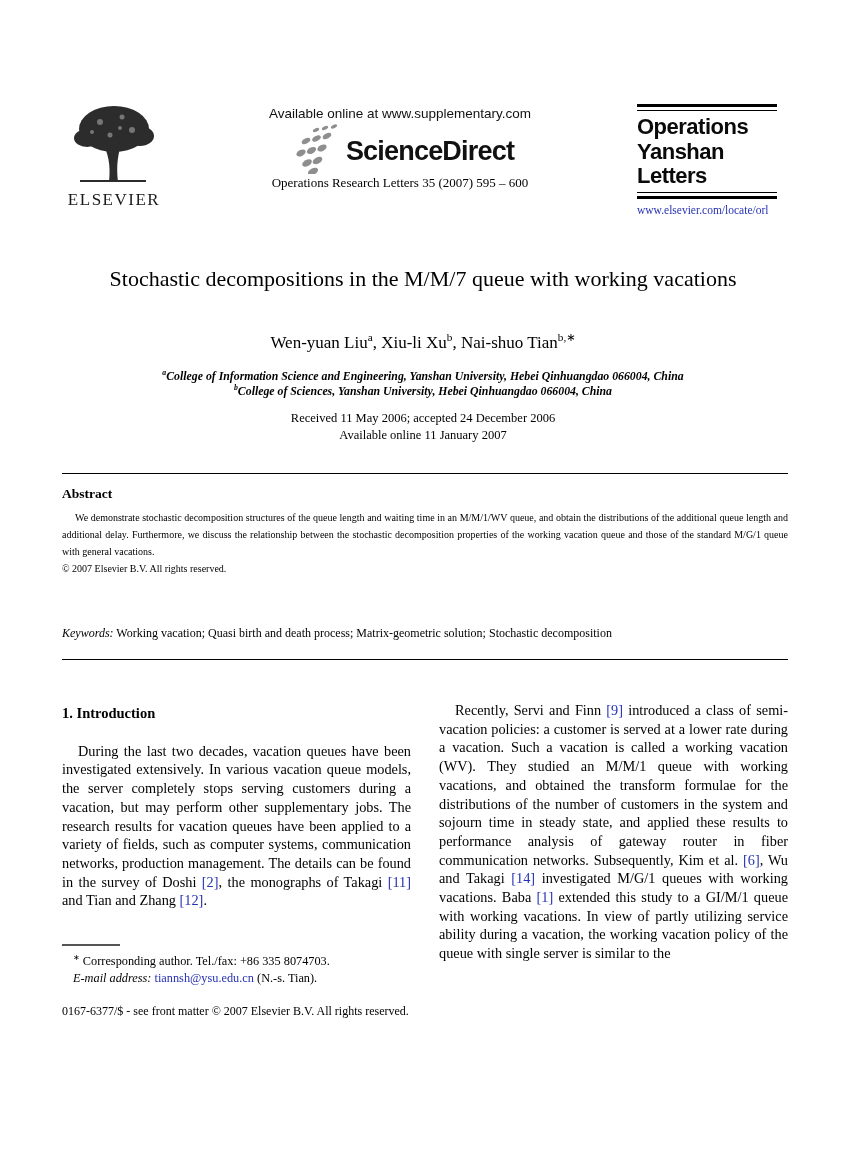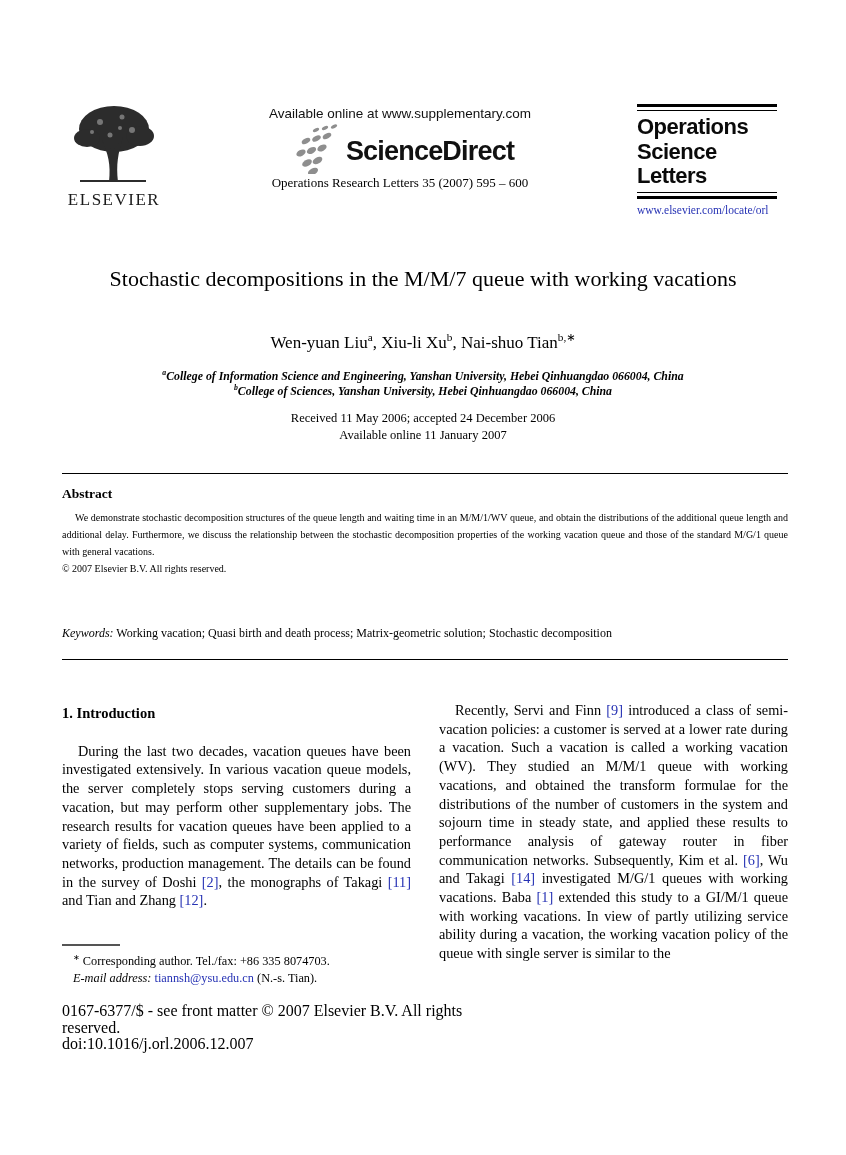--- a/index.html
+++ b/index.html
@@ -44,21 +44,21 @@
   
   .col{width:349px;font-size:14.3px;line-height:18.7px;text-align:justify;}
   .leftcol{left:62px;top:704px;}
   .rightcol{left:439px;top:701px;}
   .sechead{font-size:14.5px;font-weight:700;margin:0 0 19px 0;text-align:left;}
   .para{margin:0;text-indent:16px;}
   
   .fnrule{left:62px;top:944px;width:58px;height:2px;background:#555;}
   .fnblock{left:62px;top:953px;width:352px;font-size:12.3px;line-height:16.5px;}
   .fnblock div{padding-left:11px;}
-  .footer{left:62px;top:1003px;width:420px;font-size:16px;line-height:16.5px;}
+  .footer{left:62px;top:1003px;width:420px;font-size:12px;line-height:16.5px;}
 </style>
 </head>
 <body>
 
 <div class="page">
 
   <div class="abs elsevier-block">
     <span>
       <svg width="88" height="82" viewBox="0 0 88 82">
         <g fill="#2c2c2c">
@@ -105,21 +105,21 @@
       <span class="sdword sans">ScienceDirect</span>
     </div>
     <div class="jcite">Operations Research Letters 35 (2007) 595 – 600</div>
   </div>
 
   <div class="abs jbox">
     <div class="jb-thick"></div>
     <div class="jb-thin"></div>
     <div class="jname">
       <div>Operations</div>
-      <div>Science</div>
+      <div>Yanshan</div>
       <div>Letters</div>
     </div>
     <div class="jb-thin2"></div>
     <div class="jb-thick2"></div>
     <div class="jurl link">www.elsevier.com/locate/orl</div>
   </div>
 
   <div class="abs title">Stochastic decompositions in the M/M/7 queue with working vacations</div>
   <div class="abs authors"><span>Wen-yuan Liu</span><sup>a</sup><span>, </span><span>Xiu-li Xu</span><sup>b</sup><span>, </span><span>Nai-shuo Tian</span><sup>b,∗</sup></div>
   <div class="abs affils">
@@ -149,16 +149,15 @@
   </div>
 
   <div class="abs fnrule"></div>
   <div class="abs fnblock">
     <div><sup>∗</sup><span> Corresponding author. Tel./fax: +86 335 8074703.</span></div>
     <div><span class="it">E-mail address: </span><span class="link">tiannsh@ysu.edu.cn</span><span> (N.-s. Tian).</span></div>
   </div>
 
   <div class="abs footer">
     <div>0167-6377/$ - see front matter © 2007 Elsevier B.V. All rights reserved.</div>
-    <div>doi:10.1016/j.orl.2006.12.007</div>
   </div>
 
 </div>
 
 </body></html>

